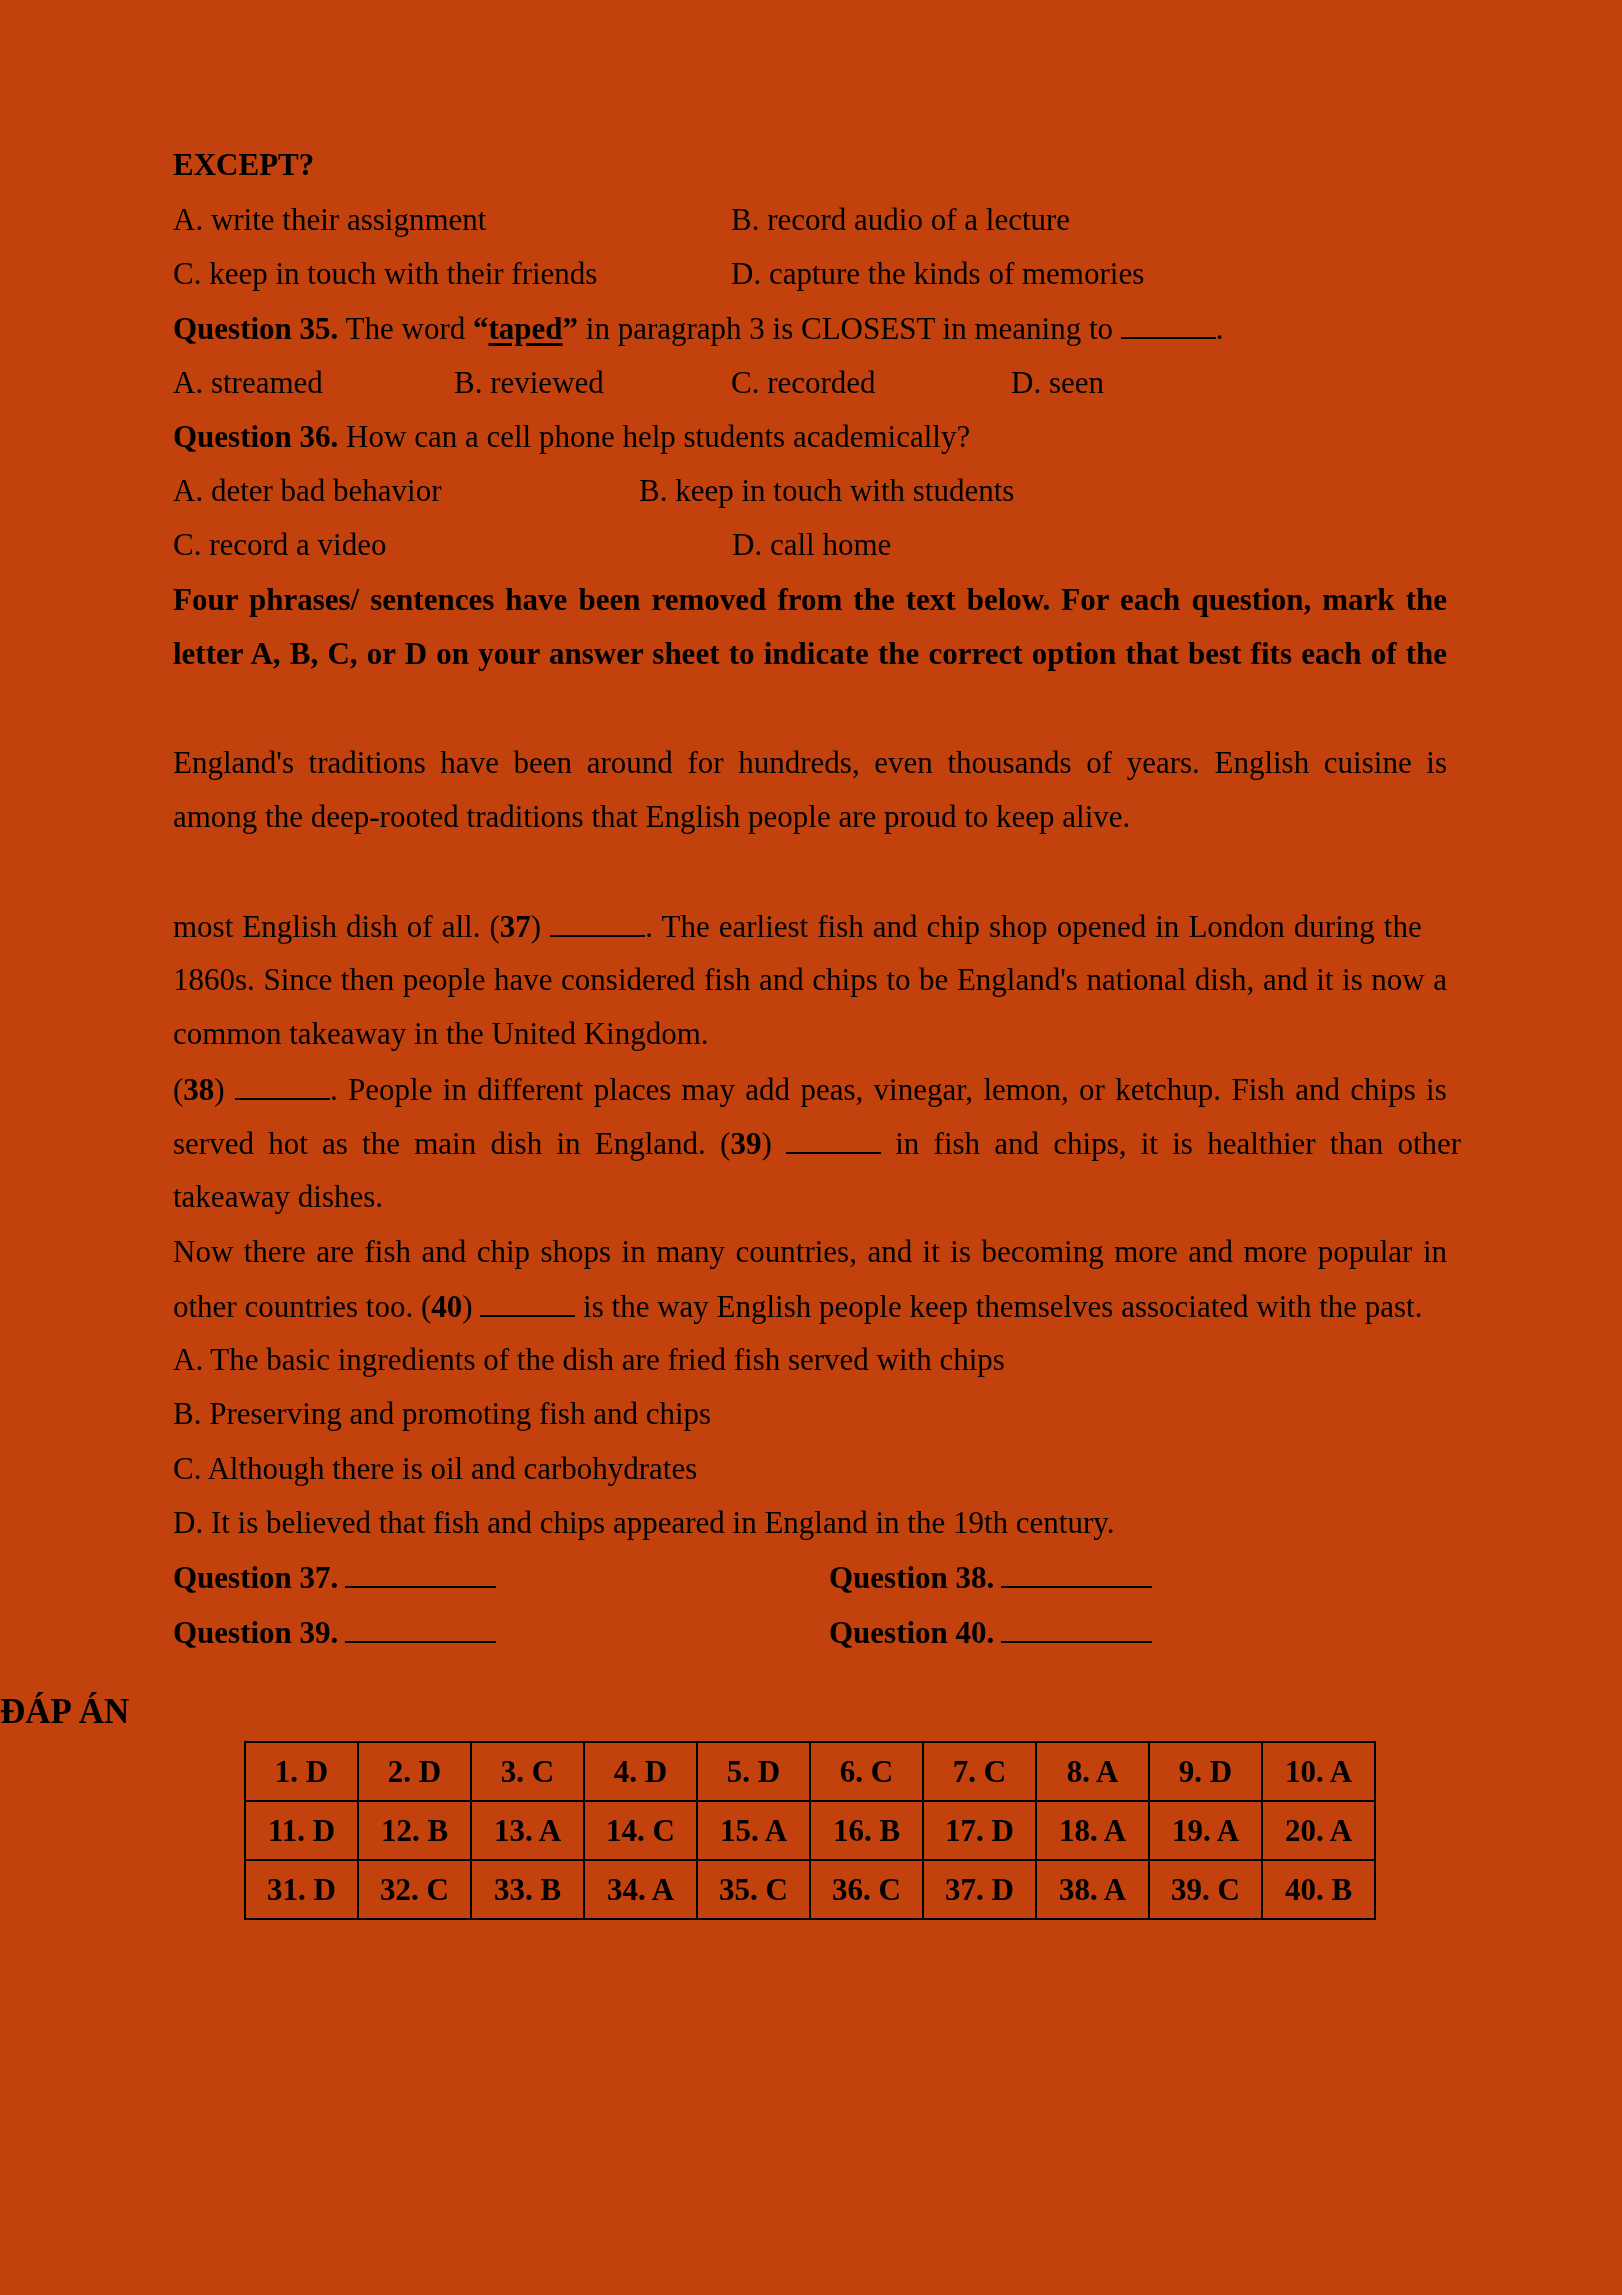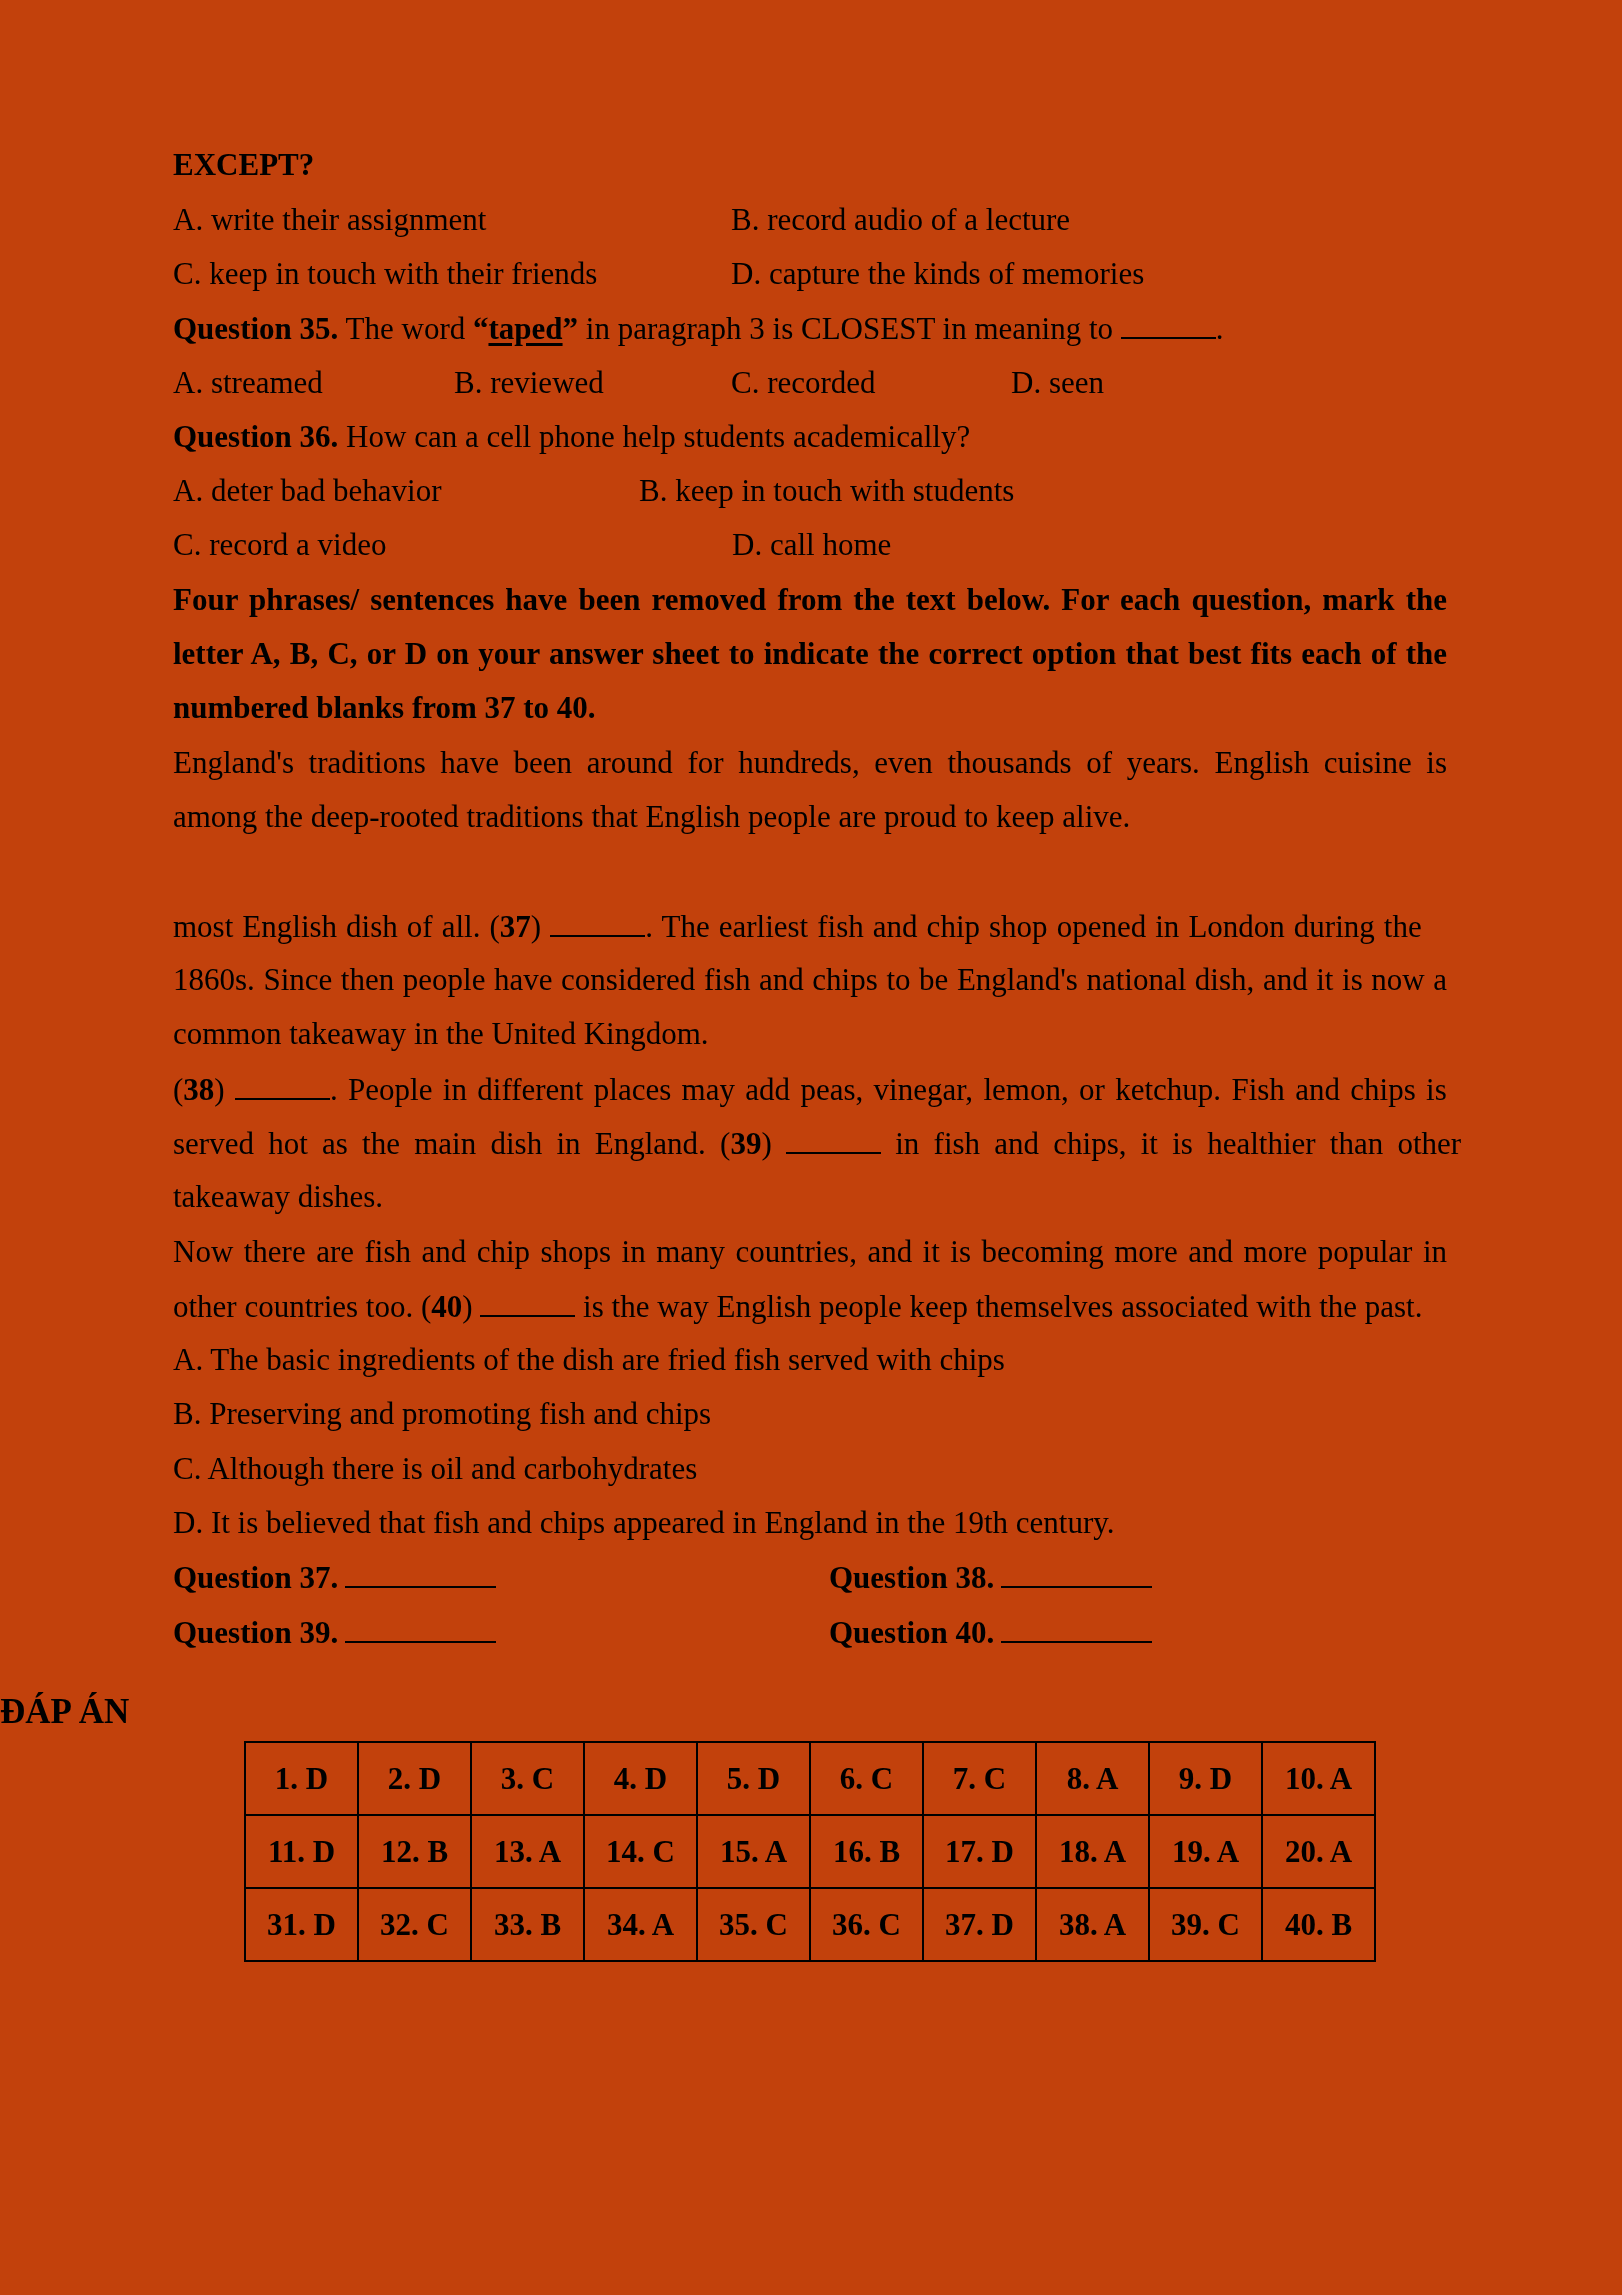--- a/index.html
+++ b/index.html
@@ -12,21 +12,21 @@
   .b { font-weight: bold; }
   .u { text-decoration: underline; text-decoration-thickness: 2.6px; text-underline-offset: 3.9px; }
   .col { position: absolute; top: 0; }
   .blank { display: inline-block; border-bottom: 2.6px solid #000; height: 29px; vertical-align: baseline; }
   .uscore { display: inline-block; border-bottom: 2px solid #000; height: 29px; width: 151px; margin-left: 6.5px; vertical-align: baseline; }
   .title { position: absolute; top: 1692px; left: 0; width: 1622px; 
            font-size: 35px; font-weight: bold; line-height: 39px; }
   table.ans { position: absolute; left: 244px; top: 1741px; width: 1132px; border-collapse: collapse;
               table-layout: fixed; }
   table.ans td { border: 2px solid #000; height: 55px; text-align: center; vertical-align: middle;
-                 font-size: 31px; font-weight: bold; padding: 8px; }
+                 font-size: 31px; font-weight: bold; padding: 1px; }
   .pagenum { position: absolute; top: 2097px; left: 0; width: 1622px; text-align: center;
              font-family: "Liberation Sans", "DejaVu Sans", sans-serif; font-size: 26px; line-height: 31px; }
 </style>
 </head>
 <body>
 
 <div class="page">
 
   <div class="line b" style="top:145px">EXCEPT?</div>
   <div class="line" style="top:200px">
@@ -55,21 +55,20 @@
     <span class="col" style="left:0">A. deter bad behavior</span>
     <span class="col" style="left:466px">B. keep in touch with students</span>
   </div>
   <div class="line" style="top:525px">
     <span class="col" style="left:0">C. record a video</span>
     <span class="col" style="left:559px">D. call home</span>
   </div>
 
   <div class="line b just" style="top:580px">Four phrases/ sentences have been removed from the text below. For each question, mark the</div>
   <div class="line b just" style="top:634px">letter A, B, C, or D on your answer sheet to indicate the correct option that best fits each of the</div>
-  <div class="line b" style="top:688px">numbered blanks from 37 to 40.</div>
 
   <div class="line just" style="top:743px">England's traditions have been around for hundreds, even thousands of years. English cuisine is</div>
   <div class="line" style="top:797px">among the deep-rooted traditions that English people are proud to keep alive.</div>
 
   <div class="line" style="top:906px; word-spacing:1.3px">
     <span>most English dish of all. (</span><span class="b">37</span><span>)</span> <span class="blank" style="width:95px"></span><span>. The earliest fish and chip shop opened in London during the</span>
   </div>
   <div class="line just" style="top:960px">1860s. Since then people have considered fish and chips to be England's national dish, and it is now a</div>
   <div class="line" style="top:1014px">common takeaway in the United Kingdom.</div>
 

